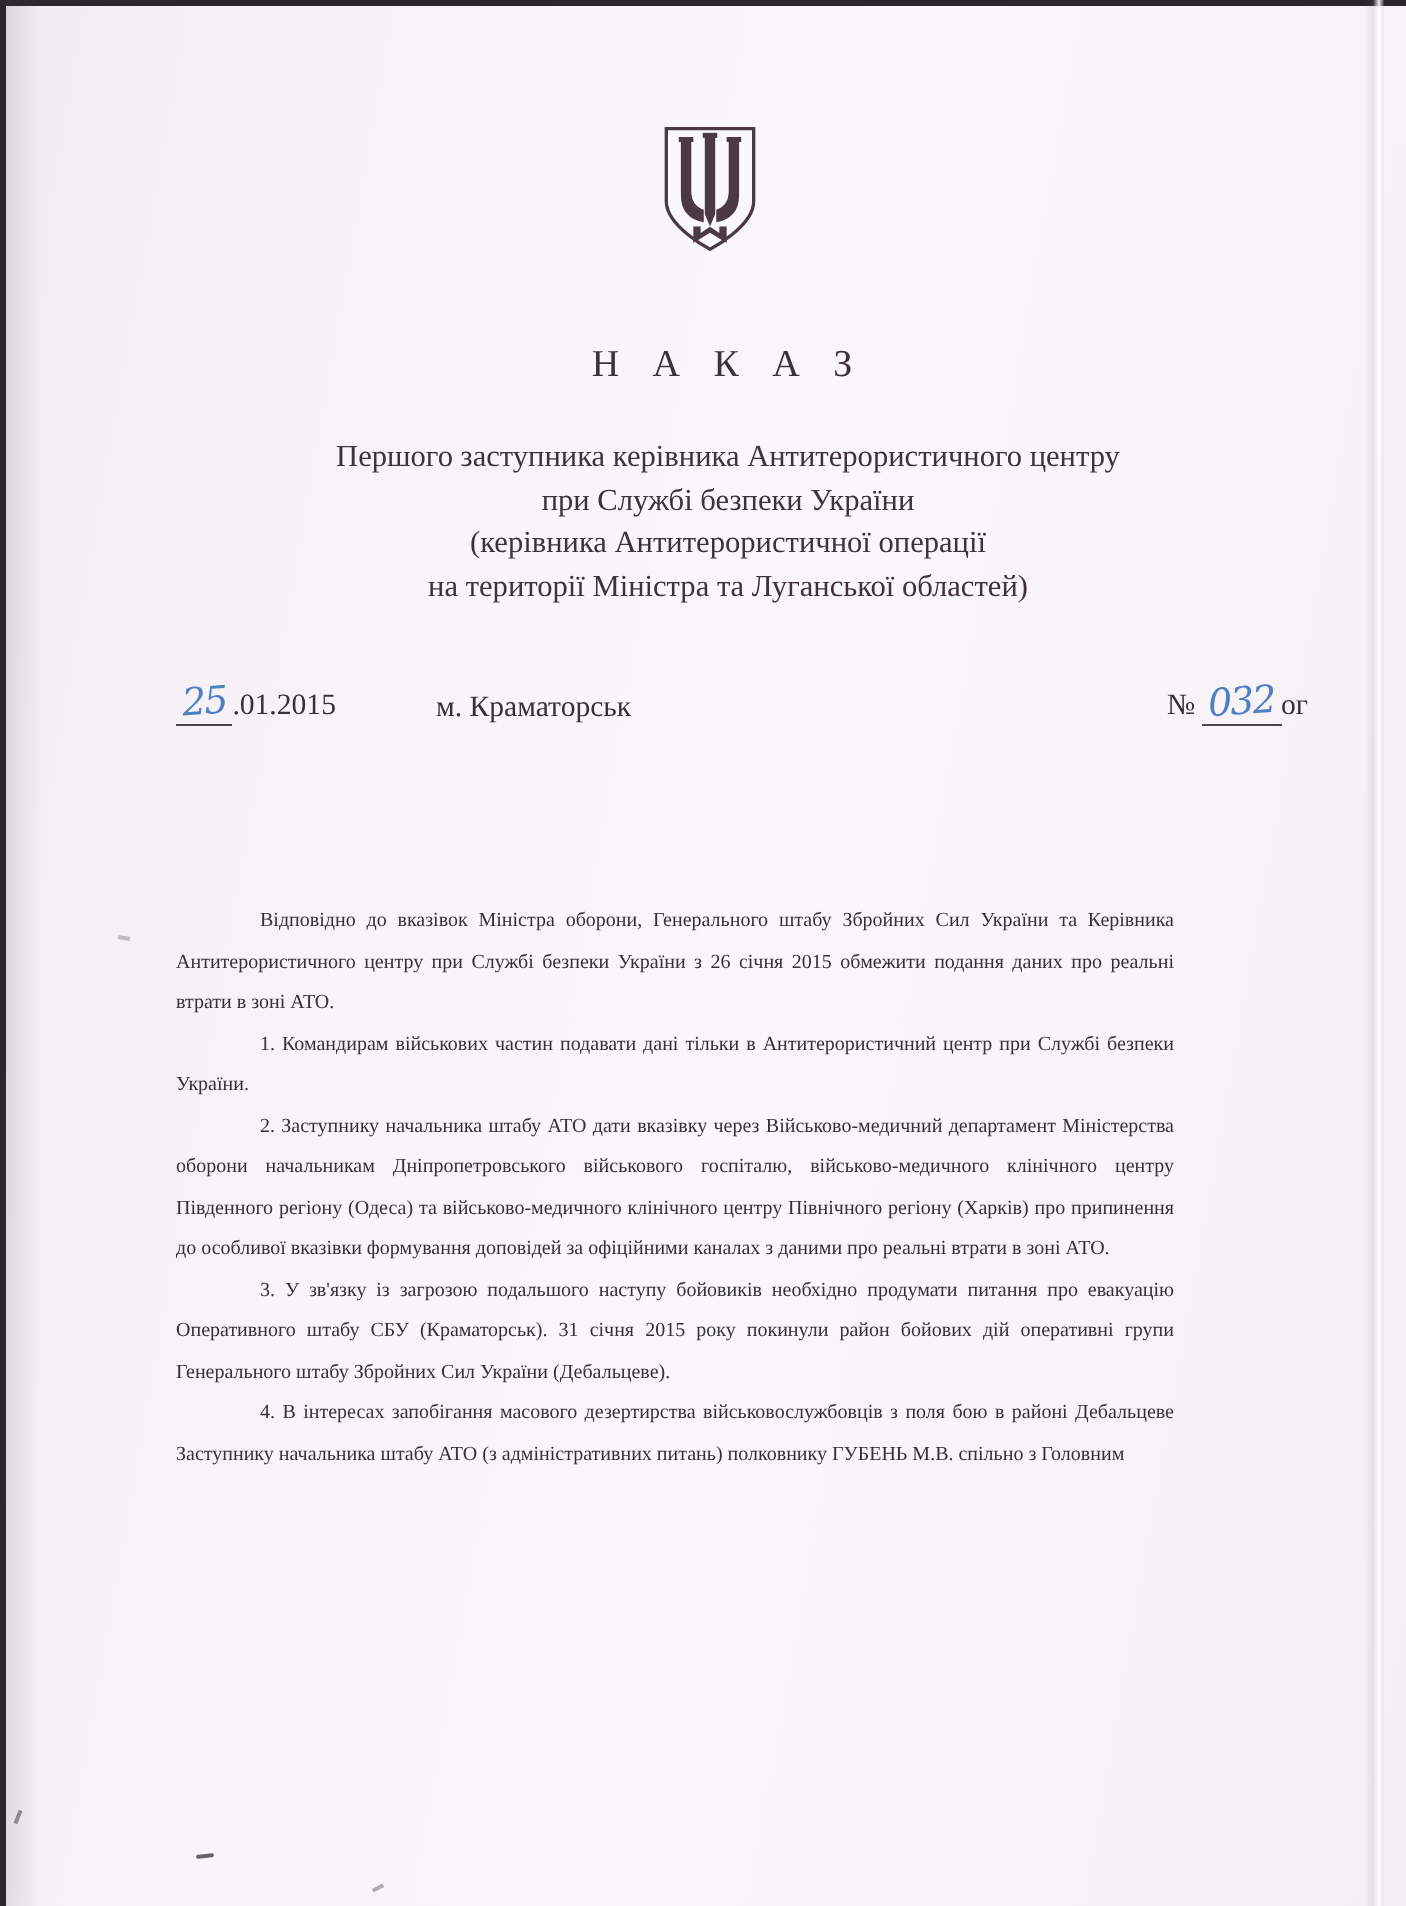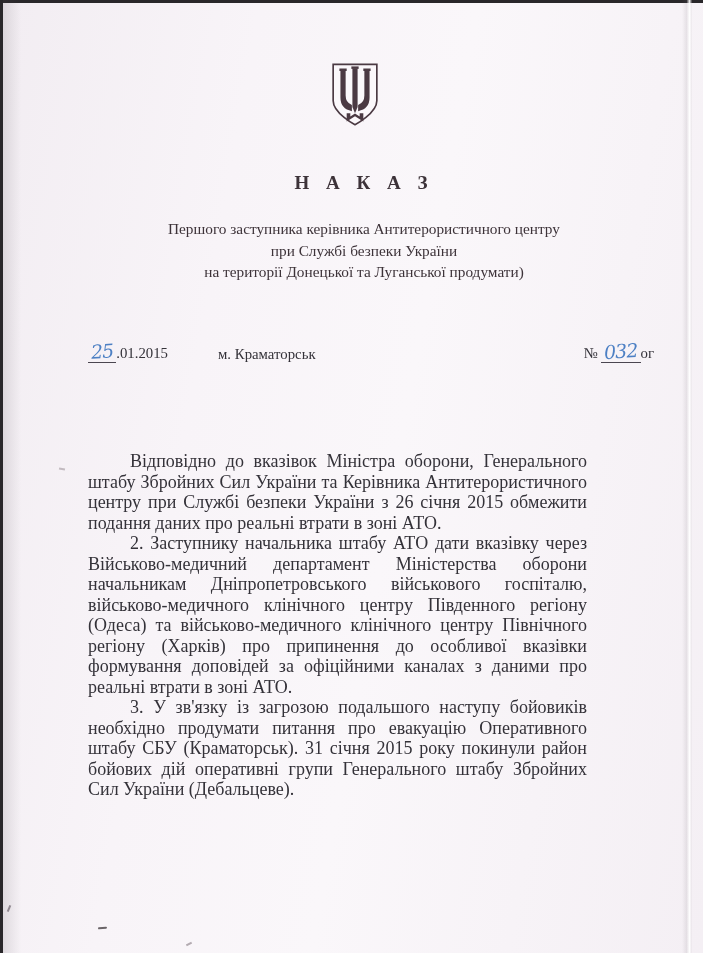--- a/index.html
+++ b/index.html
@@ -21,21 +21,21 @@
   }
   .fold {
     position: absolute; top: 0; right: 11px; width: 10px; height: 100%;
     background: linear-gradient(90deg, rgba(110,100,110,0), rgba(110,100,110,0.12) 45%, rgba(255,255,255,0.9) 75%, rgba(150,140,150,0.12));
   }
   
   .emblem { position: absolute; top: 61px; left: 329px; }
   
   .title {
     position: absolute; top: 172px; left: 88px; width: 552px;
-    text-align: center; font-size: 19px; font-weight: bold;
+    text-align: center; font-size: 19px; font-weight: normal;
     letter-spacing: 6px; color: #3d3339;
   }
   .subtitle {
     position: absolute; top: 218px; left: 60px; width: 608px;
     text-align: center; font-size: 15.3px; font-weight: normal;
     line-height: 21.6px; color: #3d3339;
   }
   
   .date-row { position: absolute; top: 336px; left: 88px; width: 566px; height: 30px; font-size: 14.8px; }
   .date-left { position: absolute; left: 0; bottom: 3px; }
@@ -45,21 +45,21 @@
     display: inline-block; transform: rotate(-4deg);
   }
   .hand-wrap { border-bottom: 1.4px solid #4b4650; padding: 0 3px; display: inline-block; }
   .date-rest { }
   .place { position: absolute; left: 130px; bottom: 3px; width: 200px; text-align: left; }
   .number { position: absolute; right: 0; bottom: 3px; }
   
   .subject { position: absolute; top: 398px; left: 88px; width: 245px; font-size: 14.4px; line-height: 21px; }
   .body-text {
     position: absolute; top: 451px; left: 88px; width: 499px;
-    font-size: 18px; line-height: 20.5px; text-align: justify;
+    font-size: 10px; line-height: 20.5px; text-align: justify;
   }
   .body-text p { margin: 0; }
   .indent { text-indent: 42px; }
   .order-heading { margin-top: 13px !important; margin-bottom: 16px !important; letter-spacing: 0.5px; }
   
   .speck { position: absolute; }
   .speck1 { left: 98px;  top: 927px; width: 9px; height: 2px; background: #6a6468; transform: rotate(-6deg); border-radius: 1px; }
   .speck2 { left: 8px;   top: 905px; width: 2px; height: 7px; background: #908890; transform: rotate(22deg); }
   .speck3 { left: 186px; top: 943px; width: 6px; height: 2px; background: #b3abb1; transform: rotate(-28deg); }
   .speck4 { left: 59px;  top: 468px; width: 6px; height: 2px; background: #c2bac0; transform: rotate(10deg); }
@@ -85,34 +85,37 @@
       <rect x="33" y="7" width="7" height="2.4"></rect>
       <rect x="21.5" y="5" width="7" height="2.4"></rect>
     </g>
   </svg>
 
   <div class="title">Н А К А З</div>
 
   <div class="subtitle">
     <div>Першого заступника керівника Антитерористичного центру</div>
     <div>при Службі безпеки України</div>
-    <div>на території Донецької та Луганської продумати)</div>
+    <div>(керівника Антитерористичної операції</div>
+    <div>на території Міністра та Луганської областей)</div>
   </div>
 
   <div class="date-row">
     <span class="date-left"><span class="hand-wrap"><span class="hand">25</span></span><span class="date-rest">.01.2015</span></span>
     <span class="place">м. Краматорськ</span>
     <span class="number"><span>№</span> <span class="hand-wrap"><span class="hand">032</span></span><span>ог</span></span>
   </div>
 
 
   <div class="body-text">
     <p class="indent">Відповідно до вказівок Міністра оборони, Генерального штабу Збройних Сил України та Керівника Антитерористичного центру при Службі безпеки України з 26 січня 2015 обмежити подання даних про реальні втрати в зоні АТО.</p>
+    <p class="indent">1. Командирам військових частин подавати дані тільки в Антитерористичний центр при Службі безпеки України.</p>
     <p class="indent">2. Заступнику начальника штабу АТО дати вказівку через Військово-медичний департамент Міністерства оборони начальникам Дніпропетровського військового госпіталю, військово-медичного клінічного центру Південного регіону (Одеса) та військово-медичного клінічного центру Північного регіону (Харків) про припинення до особливої вказівки формування доповідей за офіційними каналах з даними про реальні втрати в зоні АТО.</p>
     <p class="indent">3. У зв'язку із загрозою подальшого наступу бойовиків необхідно продумати питання про евакуацію Оперативного штабу СБУ (Краматорськ). 31 січня 2015 року покинули район бойових дій оперативні групи Генерального штабу Збройних Сил України (Дебальцеве).</p>
+    <p class="indent">4. В інтересах запобігання масового дезертирства військовослужбовців з поля бою в районі Дебальцеве Заступнику начальника штабу АТО (з адміністративних питань) полковнику ГУБЕНЬ М.В. спільно з Головним</p>
   </div>
 
   <div class="speck speck1"></div>
   <div class="speck speck2"></div>
   <div class="speck speck3"></div>
   <div class="speck speck4"></div>
 
 </div>
 
 </body></html>

